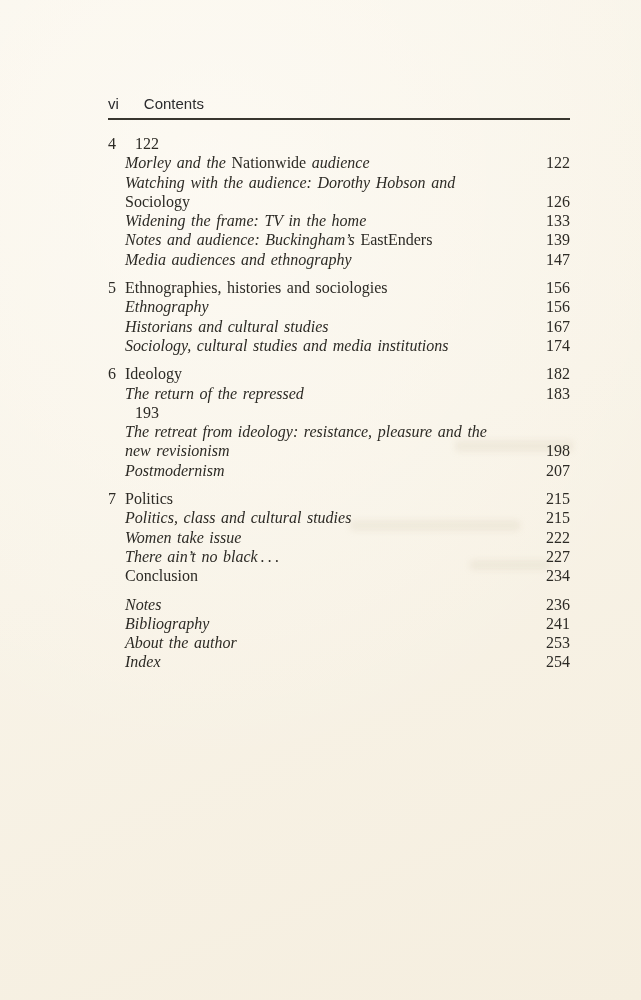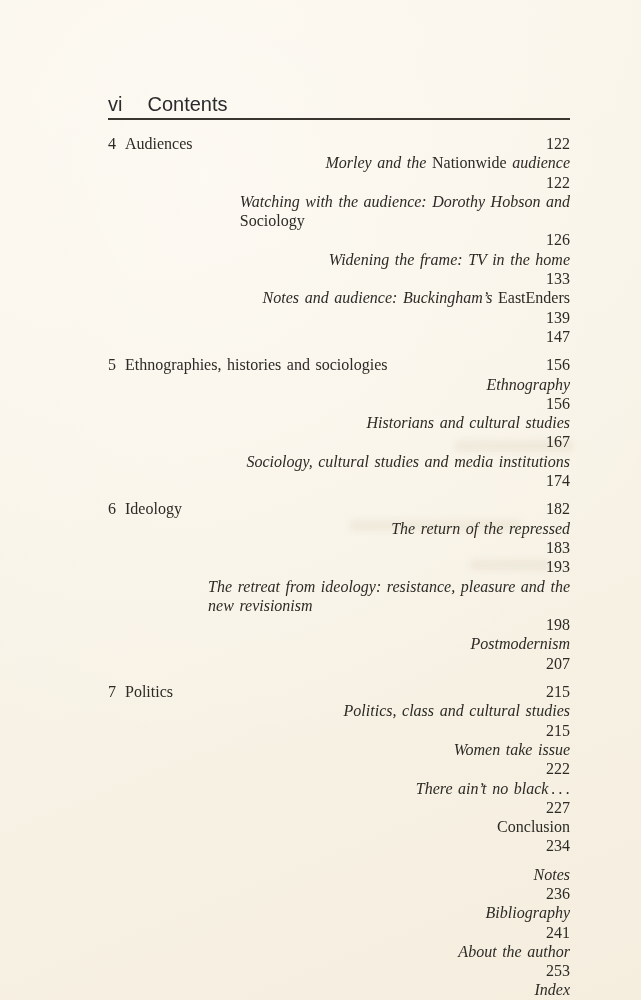--- a/index.html
+++ b/index.html
@@ -26,21 +26,21 @@
   .ghost.g3 { left: 470px; top: 560px; width: 80px; height: 10px; }
 
   .content {
     position: absolute;
     left: 108px; top: 96px;
     width: 462px;
     color: #2c2a25;
   }
   .running-head {
     font-family: "Liberation Sans", sans-serif;
-    font-size: 20px;
+    font-size: 15px;
     line-height: 16px;
     color: #2b2b2d;
     display: flex;
     align-items: baseline;
   }
   .folio { margin-right: 25px; }
   .rule {
     height: 2px;
     background: #38362f;
     margin-top: 6px;
@@ -51,21 +51,21 @@
     font-size: 16px;
     line-height: 19.3px;
     word-spacing: 0.10em;
     color: #2c2a25;
   }
   .section + .section { margin-top: 9px; }
   .row { display: flex; align-items: flex-end; }
   .row .num { flex: 0 0 17px; width: 17px; }
   .row .title { flex: 1 1 auto; }
   .row .page { flex: 0 0 auto; margin-left: 10px; }
-  .entry { padding-left: 17px; flex-direction: column; }
+  .entry { padding-left: 17px; }
   .it { font-style: italic; }
   .rm { font-style: normal; }
 </style>
 </head>
 <body>
 
 <div class="page-surface"></div>
 <div class="ghost g1"></div>
 <div class="ghost g2"></div>
 <div class="ghost g3"></div>
@@ -73,40 +73,40 @@
 <div class="content">
   <div class="running-head">
     <span class="folio">vi</span>
     <span class="head-title">Contents</span>
   </div>
   <div class="rule"></div>
   <div class="toc">
       <div class="section">
         <div class="row heading">
           <span class="num">4</span>
-          <div class="title">Audiences</div>
           <span class="page">122</span>
         </div>
         <div class="row entry">
           <div class="title"><span class="it">Morley and the </span><span class="rm">Nationwide</span><span class="it"> audience</span></div>
           <span class="page">122</span>
         </div>
         <div class="row entry">
           <div class="title"><span class="it">Watching with the audience: Dorothy Hobson and</span><br><span class="rm">Sociology</span></div>
           <span class="page">126</span>
         </div>
         <div class="row entry">
           <div class="title"><span class="it">Widening the frame: TV in the home</span></div>
           <span class="page">133</span>
         </div>
         <div class="row entry">
           <div class="title"><span class="it">Notes and audience: Buckingham’s </span><span class="rm">EastEnders</span></div>
           <span class="page">139</span>
         </div>
         <div class="row entry">
+          <div class="title"><span class="it">Media audiences and ethnography</span></div>
           <span class="page">147</span>
         </div>
       </div>
       <div class="section">
         <div class="row heading">
           <span class="num">5</span>
           <div class="title">Ethnographies, histories and sociologies</div>
           <span class="page">156</span>
         </div>
         <div class="row entry">

